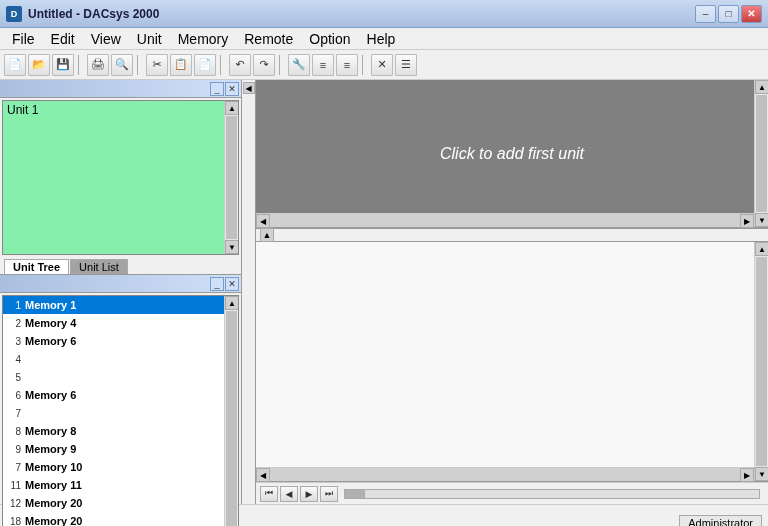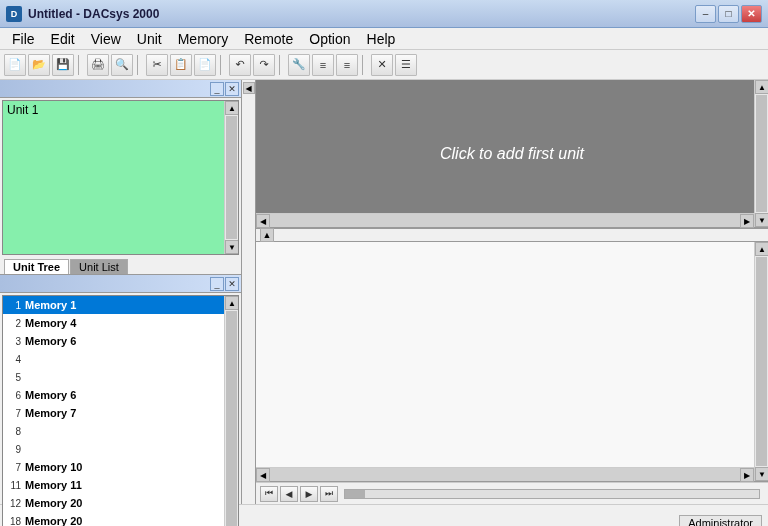--- a/index.html
+++ b/index.html
@@ -548,27 +548,28 @@
           </div>
           <div class="memory-item">
             <span class="memory-item-num">5</span>
           </div>
           <div class="memory-item">
             <span class="memory-item-num">6</span>
             <span class="memory-item-label">Memory 6</span>
           </div>
           <div class="memory-item">
             <span class="memory-item-num">7</span>
-            <span class="memory-item-label">Memory 7</span>
           </div>
           <div class="memory-item">
             <span class="memory-item-num">8</span>
+            <span class="memory-item-label">Memory 8</span>
           </div>
           <div class="memory-item">
             <span class="memory-item-num">9</span>
+            <span class="memory-item-label">Memory 9</span>
           </div>
           <div class="memory-item">
             <span class="memory-item-num">7</span>
             <span class="memory-item-label">Memory 10</span>
           </div>
           <div class="memory-item">
             <span class="memory-item-num">11</span>
             <span class="memory-item-label">Memory 11</span>
           </div>
           <div class="memory-item">

